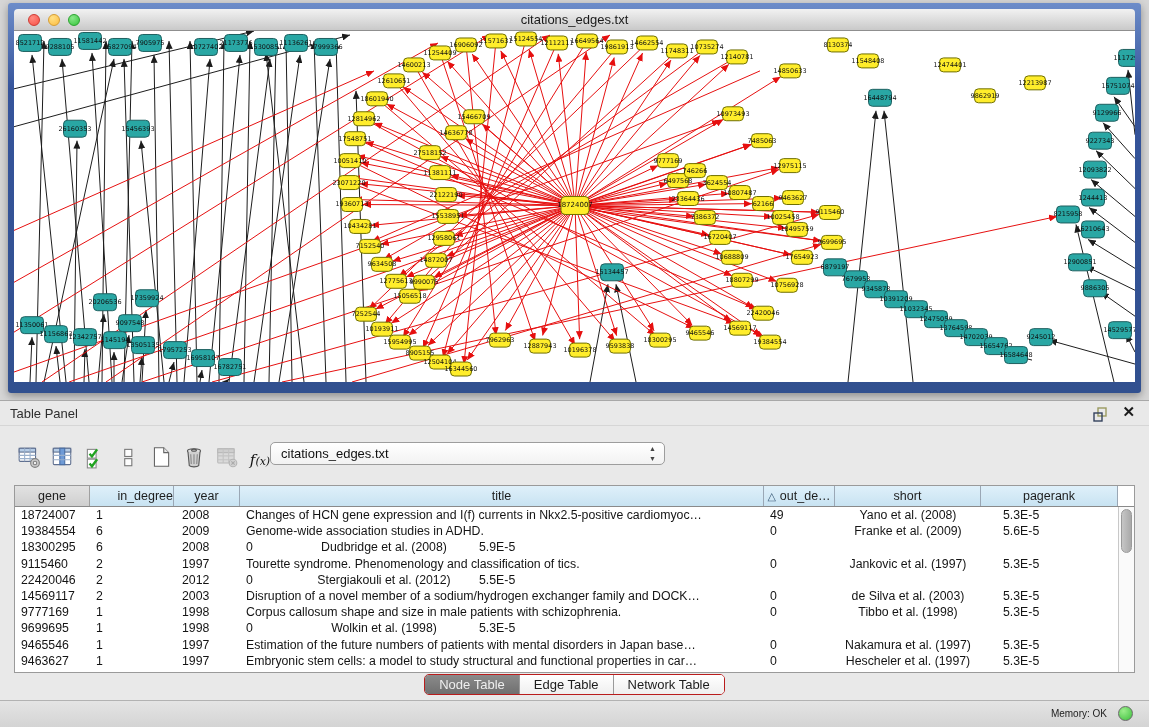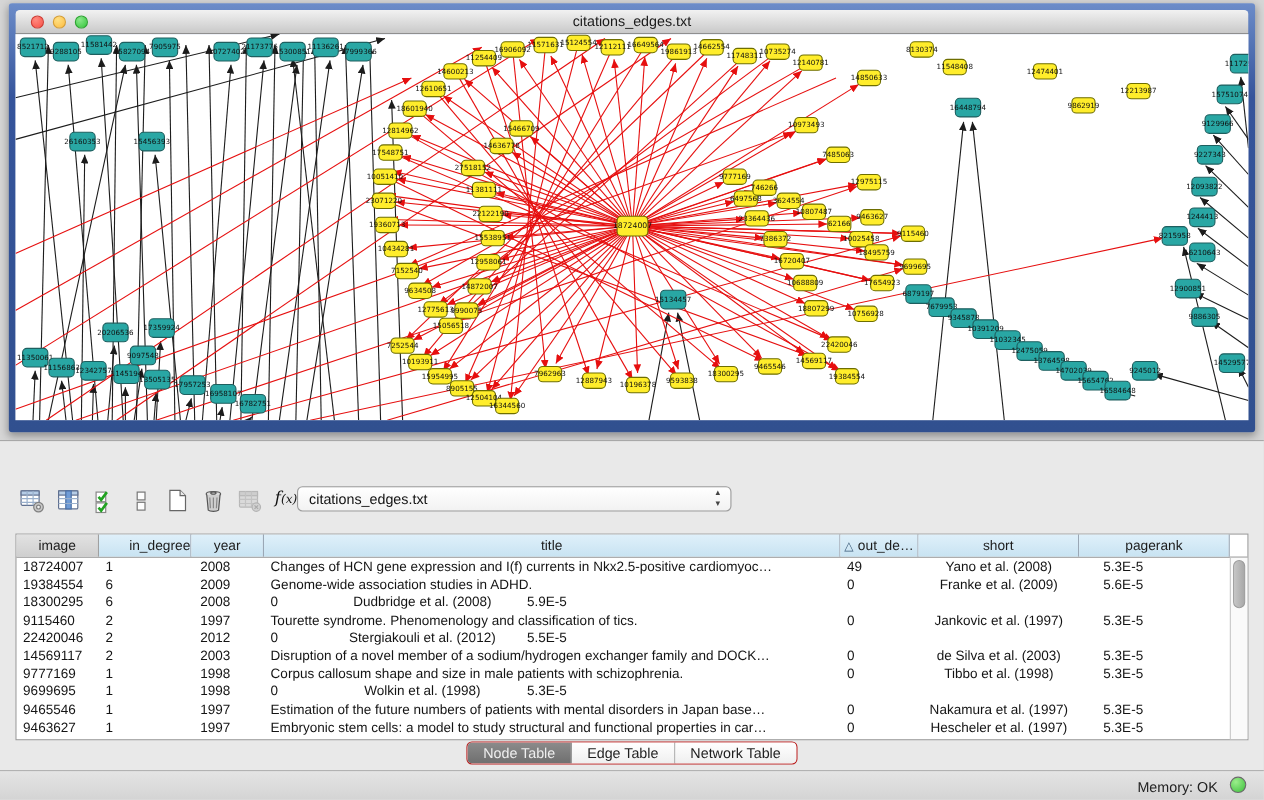--- a/index.html
+++ b/index.html
@@ -23,21 +23,21 @@
 
   
   #table-panel { position:absolute; left:0; top:400px; width:1149px; height:327px;
     background:#e9e9e9; border-top:1px solid #a8a8a8; }
   #panel-header { position:relative; height:25px; border-bottom:1px solid #d6d6d6; }
   #panel-title { position:absolute; left:10px; top:5px; font-size:13px; color:#2e2e2e; }
   #panel-float { position:absolute; right:40px; top:4px; width:18px; height:18px; cursor:pointer; }
   #panel-close { position:absolute; right:14px; top:2px; font-size:15px; font-weight:bold; color:#1b1b1b; cursor:pointer; }
 
   #toolbar { position:absolute; left:16px; top:40px; height:30px; display:flex; align-items:center; }
-  .tool-btn { width:26px; height:26px; margin-right:7px; display:flex; align-items:flex-start; justify-content:center; cursor:pointer; }
+  .tool-btn { width:26px; height:26px; margin-right:7px; display:flex; align-items:flex-end; justify-content:center; cursor:pointer; }
   .tool-btn.disabled { cursor:default; }
   .fx { font-family:"DejaVu Serif",serif; font-style:italic; font-size:15px; color:#111; }
   .fx i { font-size:11px; }
   #table-select { position:absolute; left:270px; top:41px; width:395px; height:23px;
     background:linear-gradient(#ffffff,#f2f2f2); border:1px solid #9d9d9d; border-radius:5px;
     font-size:13px; color:#111; line-height:21px; padding-left:10px; cursor:pointer; }
   #table-select .arrows { position:absolute; right:8px; top:1px; font-size:7px; color:#444; line-height:10px; text-align:center; }
 
   #table-wrap { position:absolute; left:14px; right:14px; top:84px; height:188px;
     background:#fff; border:1px solid #9a9a9a; }
@@ -54,21 +54,21 @@
 
   #tabs-strip { position:absolute; left:0; right:0; top:273px; height:26px; display:flex; justify-content:center; }
   #tabs { display:flex; height:21px; border:1px solid #b91c1c; border-radius:5px; overflow:hidden; background:#fff; }
   .tab { padding:0 14px; font-size:13px; line-height:20px; color:#1d1d1d; background:linear-gradient(#ffffff,#efefef);
     border-right:1px solid #9a9a9a; cursor:pointer; }
   .tab:last-child { border-right:none; }
   .tab.active { background:linear-gradient(#8b8b8b,#6f6f6f); color:#efefef; }
 
   #status-bar { position:absolute; left:0; right:0; bottom:0; height:27px; background:linear-gradient(#e4e4e4,#d4d4d4);
     border-top:1px solid #b2b2b2; }
-  #memory-label { position:absolute; right:42px; top:7px; font-size:13px; color:#222; }
+  #memory-label { position:absolute; right:42px; top:7px; font-size:10px; color:#222; }
   #memory-dot { position:absolute; right:16px; top:5px; width:15px; height:15px; border-radius:50%;
     background:radial-gradient(circle at 35% 30%,#9bee8b,#3dbf3d); border:1px solid #6a6a6a; cursor:pointer; }
 </style>
 </head>
 <body>
 
 <div id="net-window">
   <div id="net-titlebar">
     <div class="traffic t-close"></div>
     <div class="traffic t-min"></div>
@@ -743,20 +743,30 @@
         </g>
         <g>
           <rect x="547" y="166" width="28" height="18" rx="4" fill="#ffed2b" stroke="#6e6e00" stroke-width="1"></rect>
           <text x="561" y="177" text-anchor="middle" font-size="7" fill="#101010" font-family="&quot;DejaVu Sans&quot;,sans-serif">18724007</text>
         </g>
       </svg>
     </div>
 </div>
 
 <div id="table-panel">
+  <div id="panel-header">
+    <span id="panel-title">Table Panel</span>
+    <span id="panel-float">
+      <svg width="18" height="18" viewBox="0 0 18 18">
+        <rect x="7" y="3" width="8" height="8" fill="none" stroke="#9a9a60" stroke-width="1.4"></rect>
+        <rect x="3" y="8" width="8" height="8" fill="none" stroke="#33415c" stroke-width="1.4"></rect>
+      </svg>
+    </span>
+    <span id="panel-close">✕</span>
+  </div>
 
   <div id="toolbar">
     <div style="display:flex">
         <div class="tool-btn">
           <svg width="24" height="24" viewBox="0 0 22 22">
             <rect x="2" y="3" width="15" height="12" rx="1" fill="#fff" stroke="#607090"></rect>
             <rect x="2" y="3" width="15" height="3.5" fill="#b5cce6" stroke="#607090"></rect>
             <path d="M7 3v12 M12 3v12 M2 9.5h15 M2 12.5h15" stroke="#9ab0cc" fill="none"></path>
             <circle cx="16.5" cy="16.5" r="4" fill="#c9c9c9" stroke="#808080"></circle>
             <circle cx="16.5" cy="16.5" r="1.6" fill="#f0f0f0" stroke="#808080"></circle>
@@ -813,21 +823,21 @@
       </div>
   </div>
   <div id="table-select">
     <span>citations_edges.txt</span>
     <span class="arrows">▲<br>▼</span>
   </div>
 
   <div id="table-wrap">
     <div id="thead">
         <div class="hcell gray" style="width: 75px;">
-          <span>image</span>
+          <span>gene</span>
         </div>
         <div class="hcell" style="width: 84px; justify-content: flex-end;">
           <span>in_degree</span>
         </div>
         <div class="hcell" style="width: 66px;">
           <span>year</span>
         </div>
         <div class="hcell" style="width: 524px;">
           <span>title</span>
         </div>

